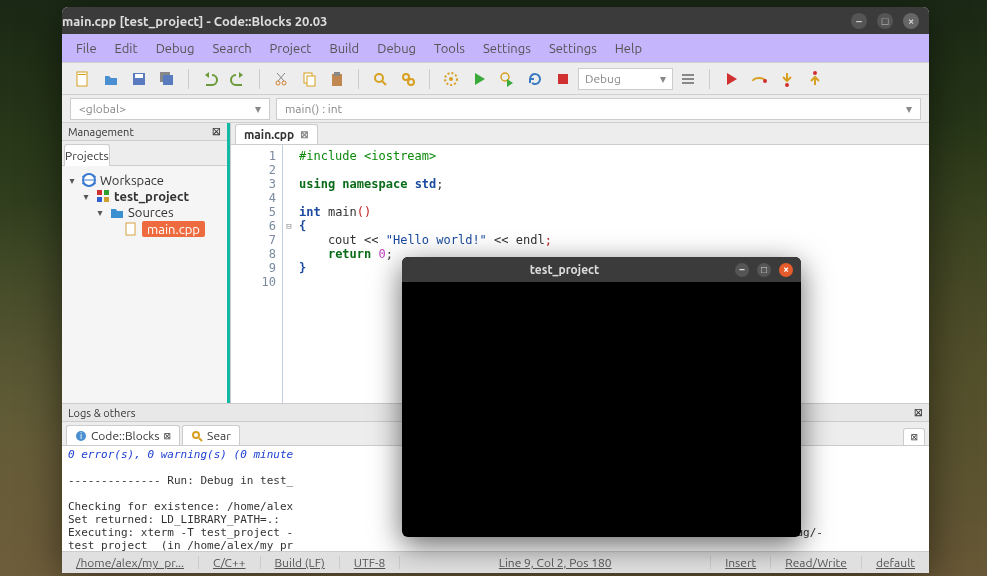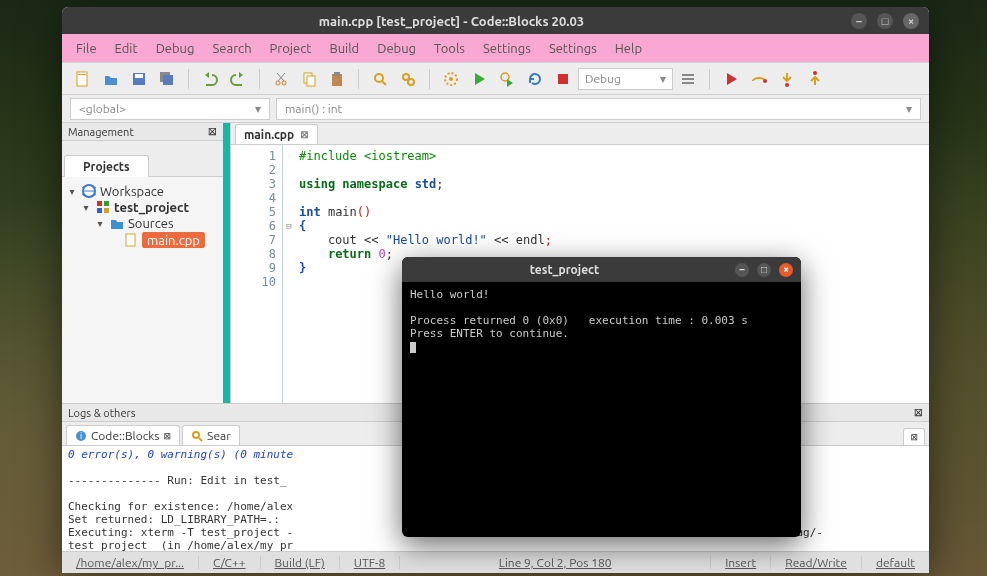--- a/index.html
+++ b/index.html
@@ -16,39 +16,39 @@
       linear-gradient(180deg, #1a2815 0%, #283818 25%, #4a5230 70%, #6a5a3a 100%);
   }
   .main-window {
     position:absolute; left:62px; top:7px; width:867px; height:560px;
     background:#f0f0f0; border-radius:6px 6px 0 0; box-shadow:0 10px 40px rgba(0,0,0,0.5);
   }
   .titlebar {
     height:27px; background:#3b3b3b; color:#ddd; border-radius:6px 6px 0 0;
     display:flex; align-items:center; font-size:13px; font-weight:bold;
   }
-  .titlebar .title { flex:1; text-align:center; }
+  .titlebar .title { flex:1; }
   .titlebar .wctrl { display:flex; gap:10px; padding:0 10px; }
   .wbtn { width:16px; height:16px; border-radius:50%; background:#555; display:flex; align-items:center; justify-content:center; color:#ccc; font-size:11px;}
   .wbtn.close { background:#666; }
-  .menubar { height:23px; background:#f9a8d4; display:flex; align-items:center; padding:14px 6px; gap:2px; border-bottom:1px solid #d0d0d0;}
+  .menubar { height:23px; background:#c4b5fd; display:flex; align-items:center; padding:14px 6px; gap:2px; border-bottom:1px solid #d0d0d0;}
   .menubar span { padding:3px 8px; color:#555; }
   .toolbar { height:32px; background:#ededed; display:flex; align-items:center; padding:0 8px; border-bottom:1px solid #d0d0d0; gap:2px;}
   .tbtn { width:26px; height:26px; display:flex; align-items:center; justify-content:center; border-radius:3px;}
   .tsep{width:1px;height:20px;background:#ccc;margin:0 6px;}
   .debug-select{border:1px solid #ccc;background:#fff;height:22px;width:95px;padding:0 6px;font-size:12px;color:#888;display:flex;align-items:center;justify-content:space-between;}
   .scope-row{height:28px;background:#ededed;display:flex;align-items:center;padding:4px 8px;gap:6px;border-bottom:1px solid #d0d0d0;}
   .scope-sel{flex:0 0 200px;height:22px;border:1px solid #ccc;background:#fff;display:flex;align-items:center;justify-content:space-between;padding:0 8px;color:#888;font-size:12px;}
   .scope-sel.fn{flex:1;}
   .body-row{display:flex;height:280px;}
   
-  .panel{width:168px;background:#f5f5f5;border-right:7px solid #14b8a6;display:flex;flex-direction:column;}
+  .panel{width:168px;background:#f5f5f5;border-right:3px solid #14b8a6;display:flex;flex-direction:column;}
   .panel-head{height:18px;background:#e8e8e8;font-size:11px;padding:2px 6px;border-bottom:1px solid #ccc;display:flex;justify-content:space-between;align-items:center;}
   .panel-tabs{display:flex;background:#ededed;border-bottom:1px solid #ccc;}
-  .panel-tab{padding:4px 18px;font-size:12px;font-weight:bold;background:#fff;border:1px solid #ccc;border-bottom:none;border-radius:3px 3px 0 0;margin:14px 0 -1px 2px;}
+  .panel-tab{padding:4px 0;font-size:12px;font-weight:normal;background:#fff;border:1px solid #ccc;border-bottom:none;border-radius:3px 3px 0 0;margin:3px 0 -1px 2px;}
   .tree{padding:6px 4px;font-size:13px;}
   .tree-row{display:flex;align-items:center;gap:4px;padding:1px 0;}
   .expander{width:12px;font-size:10px;color:#555;text-align:center;}
   .tree-icon{width:14px;height:14px;display:inline-flex;align-items:center;justify-content:center;font-size:12px;}
   .tree .i1{padding-left:14px;} .tree .i2{padding-left:28px;} .tree .i3{padding-left:42px;}
   .active-file{background:#ed6b3e;color:#fff;padding:1px 5px;border-radius:2px;}
   
   .editor{flex:1;background:#fff;display:flex;flex-direction:column;border-left:1px solid #ccc;}
   .ed-tabs{height:22px;background:#ededed;display:flex;align-items:flex-end;padding:0 4px;border-bottom:1px solid #ccc;}
   .ed-tab{background:#fff;border:1px solid #ccc;border-bottom:none;padding:3px 8px;font-size:12px;font-weight:bold;border-radius:3px 3px 0 0;display:flex;align-items:center;gap:6px;}
@@ -379,21 +379,21 @@
           </span>
         <span>Sear</span>
       </div>
       <div style="flex:1"></div>
       <div class="ltab" style="padding:3px 6px;">
         <span style="font-size:9px;">⊠</span>
       </div>
     </div>
     <div class="logs-body"><span class="blue">0 error(s), 0 warning(s) (0 minute</span>
 
-<span>-------------- Run: Edit in test_</span>
+<span>-------------- Run: Debug in test_</span>
 
 <span>Checking for existence: /home/alex</span>
 <span>Set returned: LD_LIBRARY_PATH=.:</span>
 <span>Executing: xterm -T test_project -</span>                                                                 <span>ect/bin/Debug/-</span>
 <span>test_project  (in /home/alex/my_pr</span></div>
   </div>
 
   <div class="statusbar">
     <span>/home/alex/my_pr...</span>
     <span>C/C++</span>
@@ -408,18 +408,13 @@
 
 <div class="term-window">
   <div class="term-title">
     <div class="t">test_project</div>
     <div class="ctrls">
       <div class="tcbtn">–</div>
       <div class="tcbtn">□</div>
       <div class="tcbtn close">×</div>
     </div>
   </div>
-  <div class="term-body"><span>Hello world!</span>
-
-<span>Process returned 0 (0x0)   execution time : 0.003 s</span>
-<span>Press ENTER to continue.</span>
-<span class="cursor"></span></div>
 </div>
 
 </body></html>

